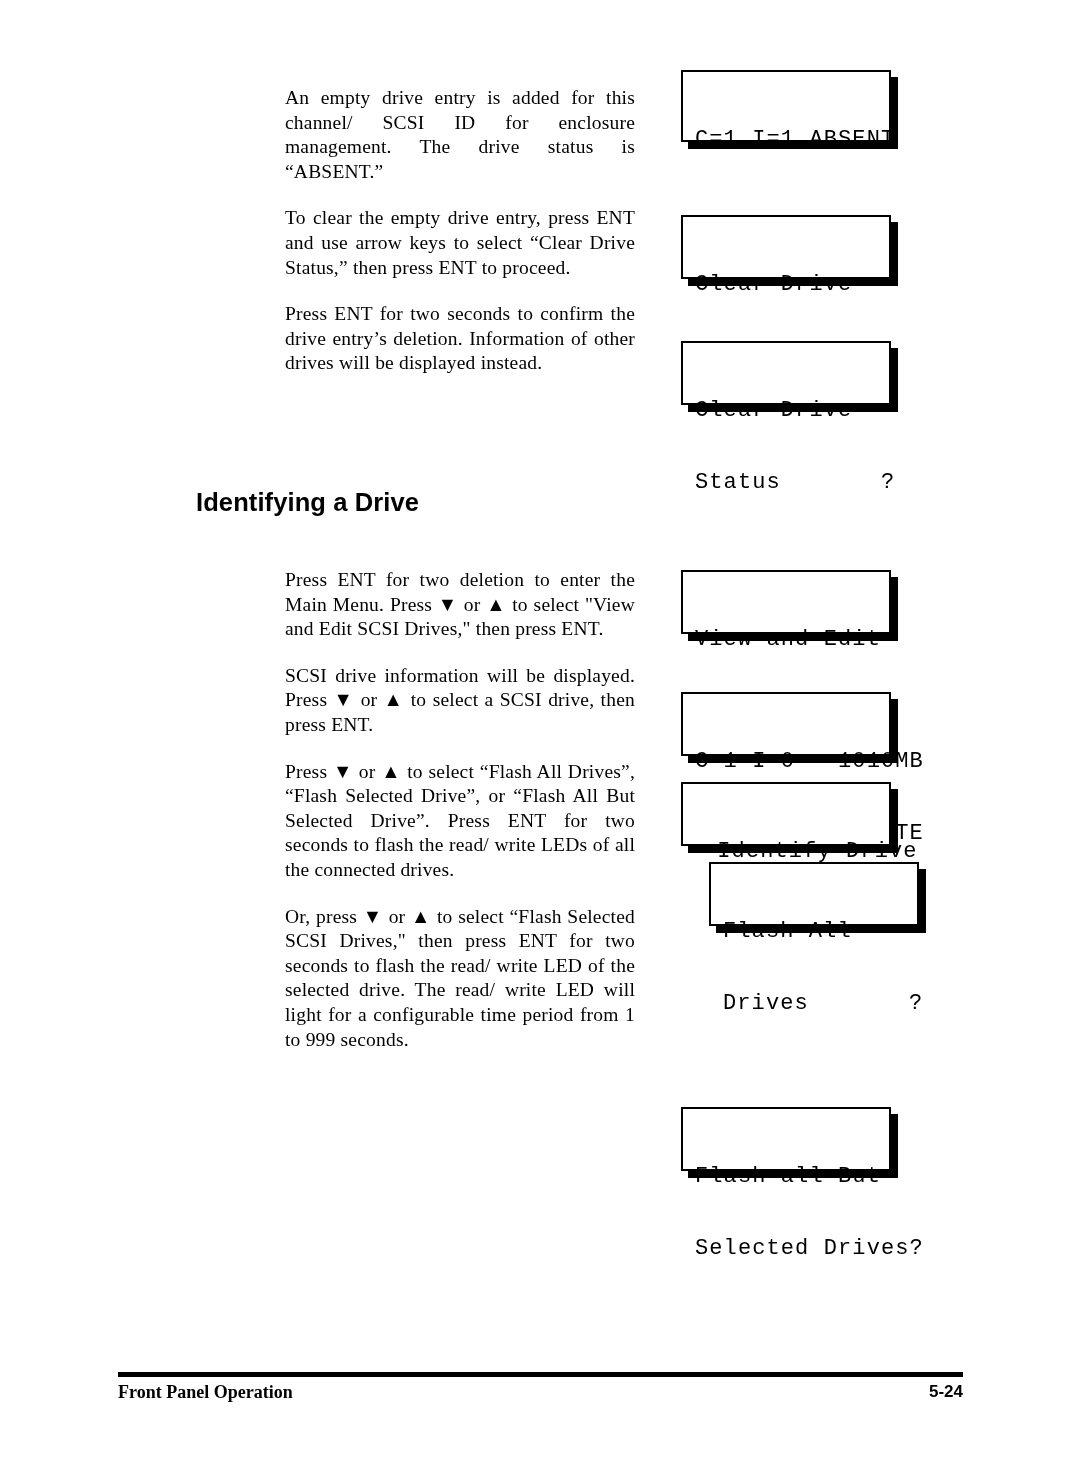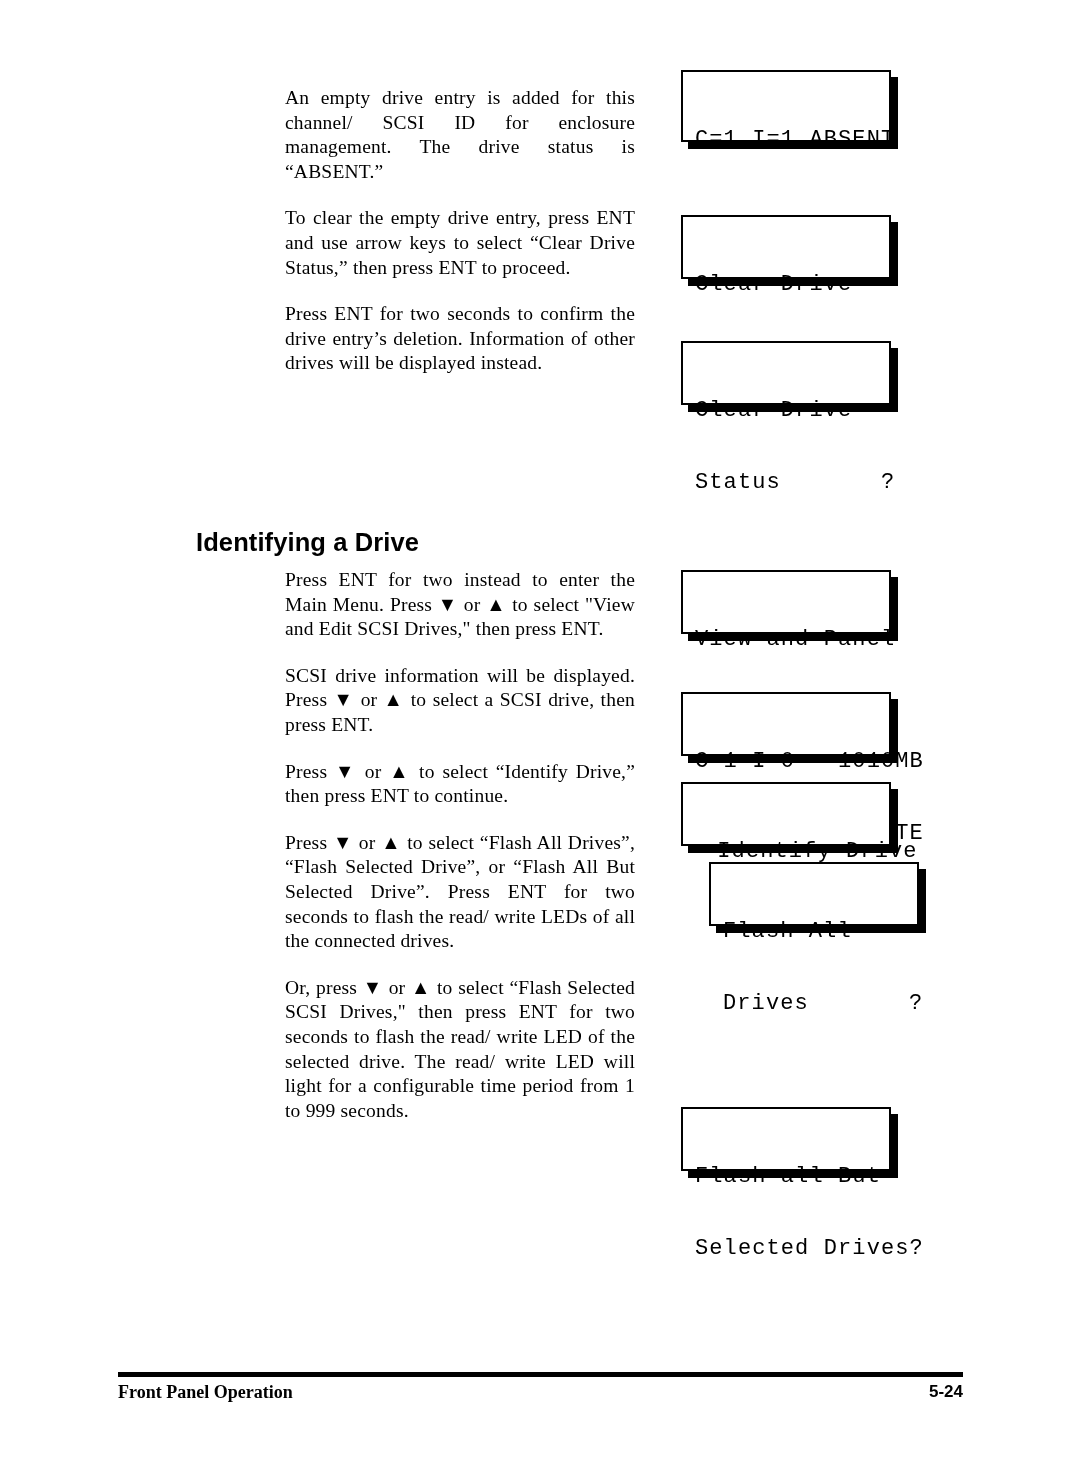--- a/index.html
+++ b/index.html
@@ -39,21 +39,21 @@
     color: #000;
     margin: 0 0 22px 0;
     letter-spacing: 0.2px;
   }
   .para.last-loose { margin-bottom: 16px; }
 
   
   .section-heading {
     position: absolute;
     left: 196px;
-    top: 528px;
+    top: 488px;
     font-family: "Liberation Sans", sans-serif;
     font-weight: bold;
     font-size: 25.5px;
     letter-spacing: 0.1px;
     color: #000;
   }
 
   
   .lcd {
     position: absolute;
@@ -111,44 +111,43 @@
 
   <div class="text-col" style="top:86px;">
     <p class="para">An empty drive entry is added for this channel/ SCSI ID for enclosure management. The drive status is “ABSENT.”</p>
     <p class="para">To clear the empty drive entry, press ENT and use arrow keys to select “Clear Drive Status,” then press ENT to proceed.</p>
     <p class="para">Press ENT for two seconds to confirm the drive entry’s deletion. Information of other drives will be displayed instead.</p>
   </div>
 
   <div class="section-heading">Identifying a Drive</div>
 
   <div class="text-col" style="top:568px;">
-    <p class="para">Press ENT for two instead to enter the Main Menu. Press ▼ or ▲ to select "View and Edit SCSI Drives," then press ENT.</p>
+    <p class="para">Press ENT for two deletion to enter the Main Menu. Press ▼ or ▲ to select "View and Edit SCSI Drives," then press ENT.</p>
     <p class="para">SCSI drive information will be displayed. Press ▼ or ▲ to select a SCSI drive, then press ENT.</p>
-    <p class="para">Press ▼ or ▲ to select “Identify Drive,” then press ENT to continue.</p>
     <p class="para">Press ▼ or ▲ to select “Flash All Drives”, “Flash Selected Drive”, or “Flash All But Selected Drive”. Press ENT for two seconds to flash the read/ write LEDs of all the connected drives.</p>
     <p class="para last-loose">Or, press ▼ or ▲ to select “Flash Selected SCSI Drives," then press ENT for two seconds to flash the read/ write LED of the selected drive. The read/ write LED will light for a configurable time period from 1 to 999 seconds.</p>
   </div>
 
   <div class="lcd" style="left:681px; top:70px; width:210px; height:72px;">
     <span class="line">C=1 I=1 ABSENT</span>
     <span class="line"></span>
   </div>
 
   <div class="lcd" style="left:681px; top:215px; width:210px; height:64px;">
     <span class="line">Clear Drive</span>
     <span class="line">Status      ..</span>
   </div>
 
   <div class="lcd" style="left:681px; top:341px; width:210px; height:64px;">
     <span class="line">Clear Drive</span>
     <span class="line">Status       ?</span>
   </div>
 
   <div class="lcd" style="left:681px; top:570px; width:210px; height:64px;">
-    <span class="line">View and Panel</span>
+    <span class="line">View and Edit</span>
     <span class="line">SCSI Drives ↕</span>
   </div>
 
   <div class="lcd" style="left:681px; top:692px; width:210px; height:64px;">
     <span class="line">C=1 I=0   1010MB</span>
     <span class="line">GlobalSB SEAGATE</span>
   </div>
 
   <div class="lcd" style="left:681px; top:782px; width:210px; height:64px;padding-left:20px;">
     <span class="line"> Identify Drive</span>

